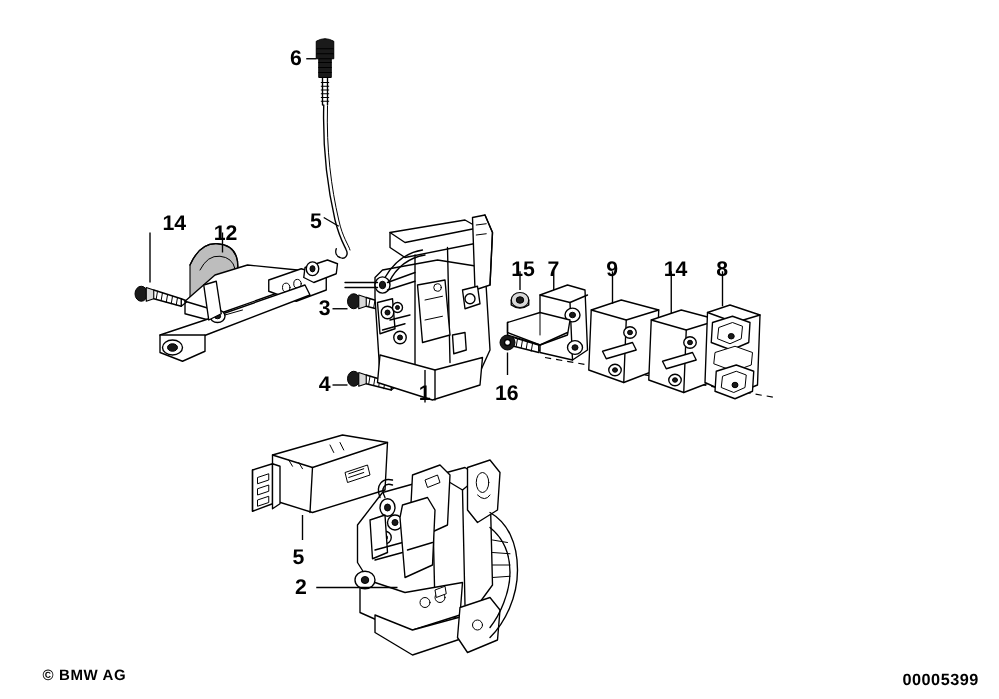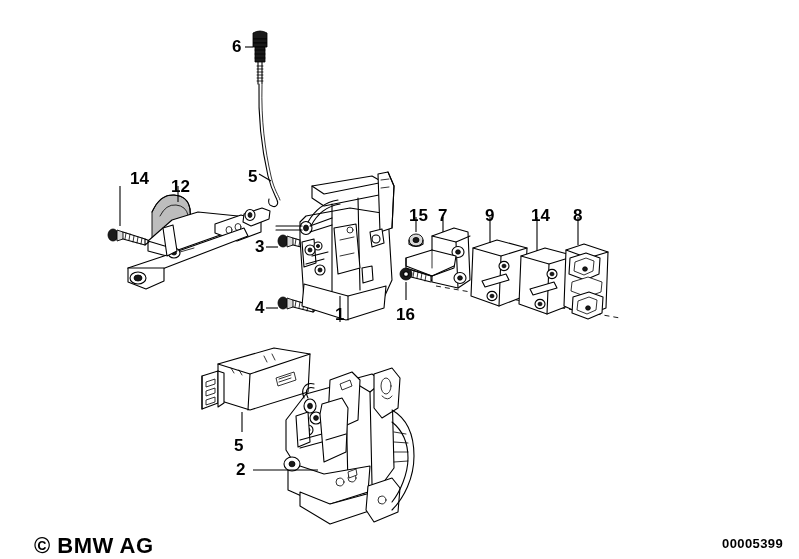--- a/index.html
+++ b/index.html
@@ -31,21 +31,21 @@
     font-weight: bold;
     color: #000000;
     line-height: 1;
     white-space: nowrap;
   }
   .footer-left {
     position: absolute;
     left: 34px;
     top: 533px;
     font-family: "Liberation Sans", sans-serif;
-    font-size: 22px;
+    font-size: 12px;
     font-weight: bold;
     letter-spacing: 0.5px;
     color: #000000;
     white-space: nowrap;
   }
   .footer-right {
     position: absolute;
     left: 722px;
     top: 536px;
     font-family: "Liberation Sans", sans-serif;

